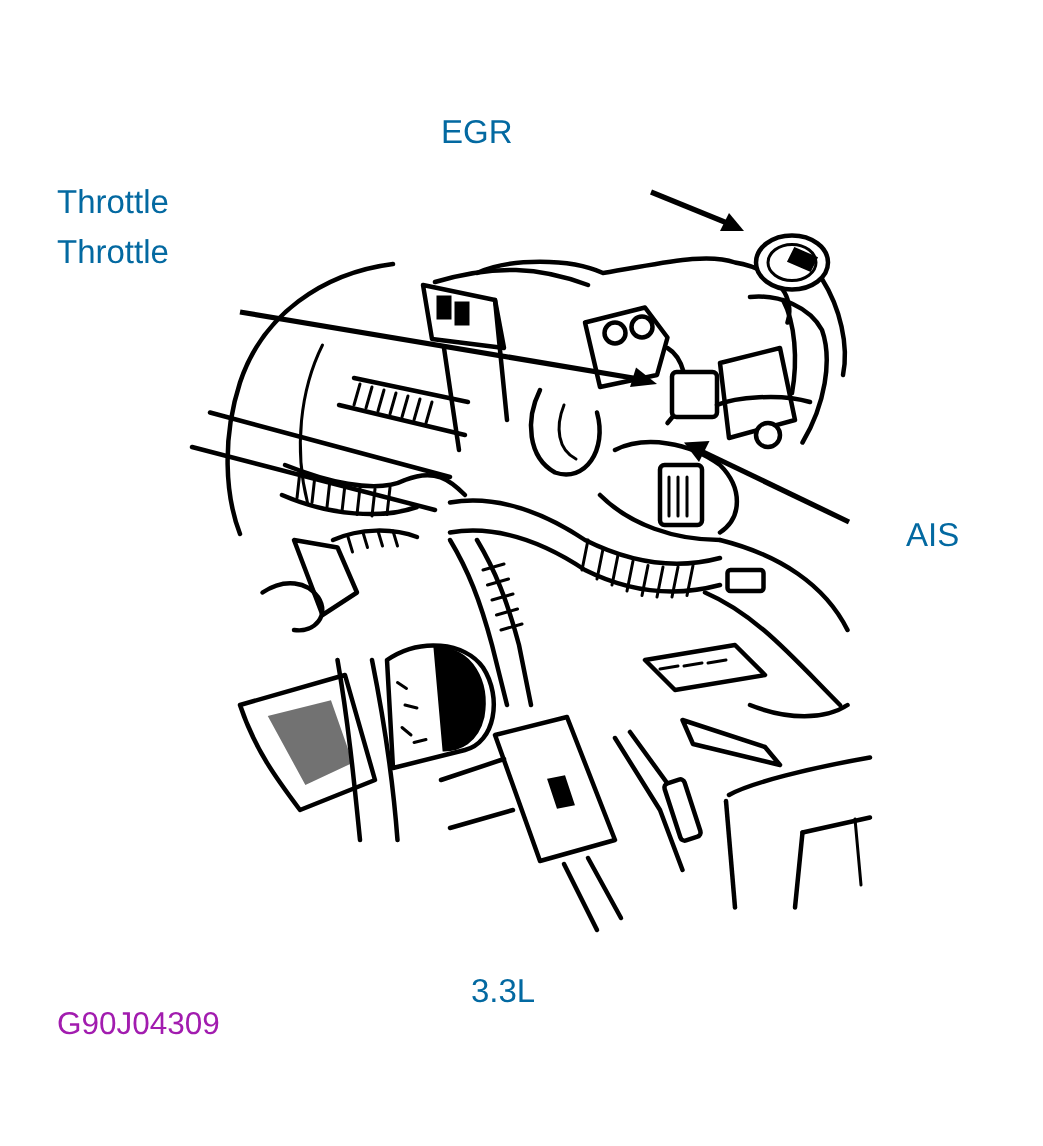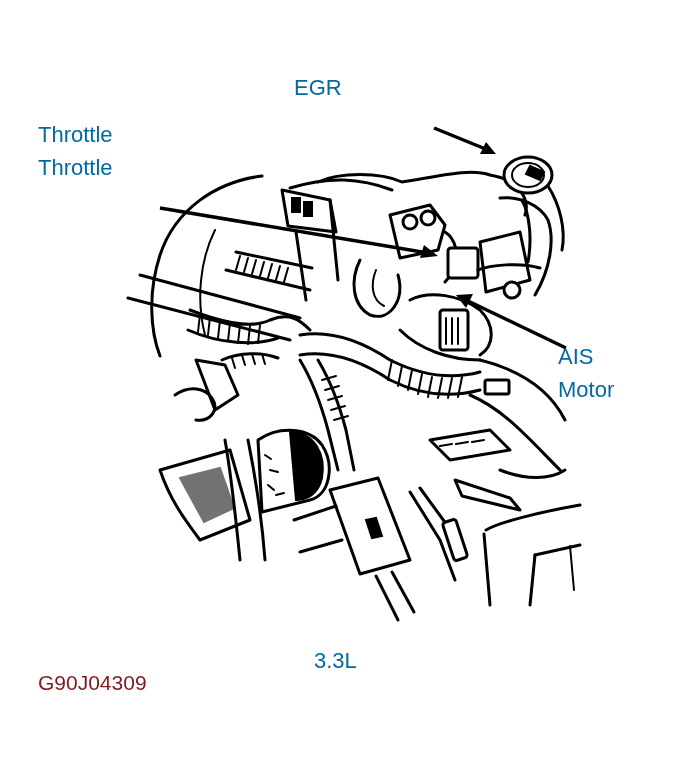--- a/index.html
+++ b/index.html
@@ -9,21 +9,21 @@
     position: absolute;
     font-family: "Liberation Sans", "DejaVu Sans", sans-serif;
     color: #0369a1;
     font-size: 22px;
     line-height: 33px;
     white-space: nowrap;
   }
   .id-code {
     position: absolute;
     font-family: "Liberation Sans", "DejaVu Sans", sans-serif;
-    color: #7f1d1d;
+    color: #a21caf;
     font-size: 21px;
     line-height: 24px;
   }
   svg.art { position: absolute; left: 0; top: 0; }
   svg.art .s { fill: none; stroke: #000; stroke-width: 3; stroke-linecap: round; stroke-linejoin: round; }
   svg.art .t { fill: none; stroke: #000; stroke-width: 2; stroke-linecap: round; stroke-linejoin: round; }
   svg.art .f { fill: #000; stroke: #000; stroke-width: 2; }
   svg.art .w { fill: #fff; stroke: #000; stroke-width: 3; stroke-linejoin: round; }
   svg.art .lead { stroke: #000; stroke-width: 3.5; fill: none; }
   svg.art .head { fill: #000; }
@@ -158,22 +158,21 @@
 
   <div class="lbl" style="left:294px; top:71px;">
     <div>EGR</div>
   </div>
 
   <div class="lbl" style="left:38px; top:118px;">
     <div>Throttle</div>
     <div>Throttle</div>
   </div>
 
-  <div class="lbl" style="left:558px; top:340px;">
+  <div class="lbl" style="left:604px; top:340px;">
     <div>AIS</div>
-    <div>Motor</div>
   </div>
 
   <div class="lbl" style="left:314px; top:644px;">3.3L</div>
 
   <div class="id-code" style="left:38px; top:671px;">G90J04309</div>
 
 </div>
 
 </body></html>

